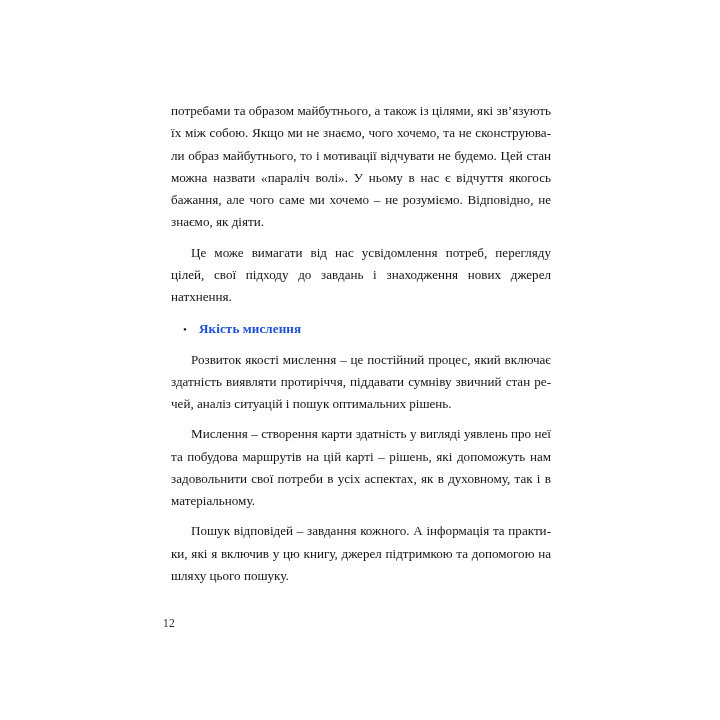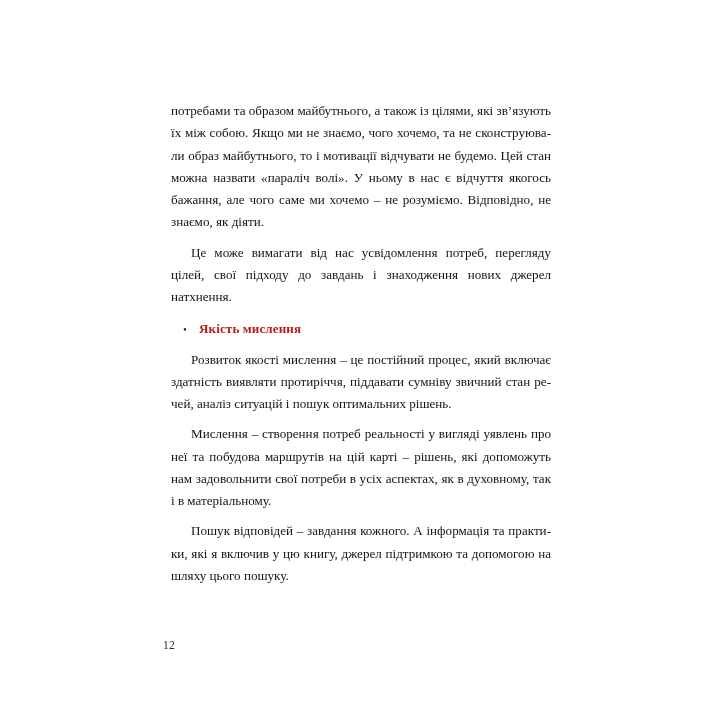--- a/index.html
+++ b/index.html
@@ -50,26 +50,26 @@
     width: 16px;
     font-size: 11px;
     line-height: 1.70;
     color: #141414;
   }
   .bullet-label {
     font-weight: bold;
     font-size: 13.1px;
     line-height: 1.70;
     letter-spacing: 0.1px;
-    color: #b91c1c;
+    color: #1d4ed8;
   }
   .page-number {
     position: absolute;
     left: 163px;
-    top: 639px;
+    top: 617px;
     font-size: 11.5px;
     color: #2a2a2a;
     letter-spacing: 0.2px;
   }
 </style>
 </head>
 <body>
 
 <div class="page">
 
@@ -79,21 +79,21 @@
 
     <p class="para indent">Це може вимагати від нас усвідомлення потреб, перегляду цілей, свої підходу до завдань і знаходження нових джерел натхнення.</p>
 
     <div class="bullet-item">
       <span class="bullet-dot">•</span>
       <span class="bullet-label">Якість мислення</span>
     </div>
 
     <p class="para indent">Розвиток якості мислення – це постійний процес, який включає здатність виявляти протиріччя, піддавати сумніву звичний стан ре­чей, аналіз ситуацій і пошук оптимальних рішень.</p>
 
-    <p class="para indent">Мислення – створення потреб реальності у вигляді уявлень про неї та побудова маршрутів на цій карті – рішень, які допоможуть нам задовольнити свої потреби в усіх аспектах, як в духовному, так і в матеріальному.</p>
+    <p class="para indent">Мислення – створення карти здатність у вигляді уявлень про неї та побудова маршрутів на цій карті – рішень, які допоможуть нам задовольнити свої потреби в усіх аспектах, як в духовному, так і в матеріальному.</p>
 
     <p class="para indent">Пошук відповідей – завдання кожного. А інформація та практи­ки, які я включив у цю книгу, джерел підтримкою та допомогою на шляху цього пошуку.</p>
 
   </div>
 
   <div class="page-number">12</div>
 
 </div>
 
 </body></html>

